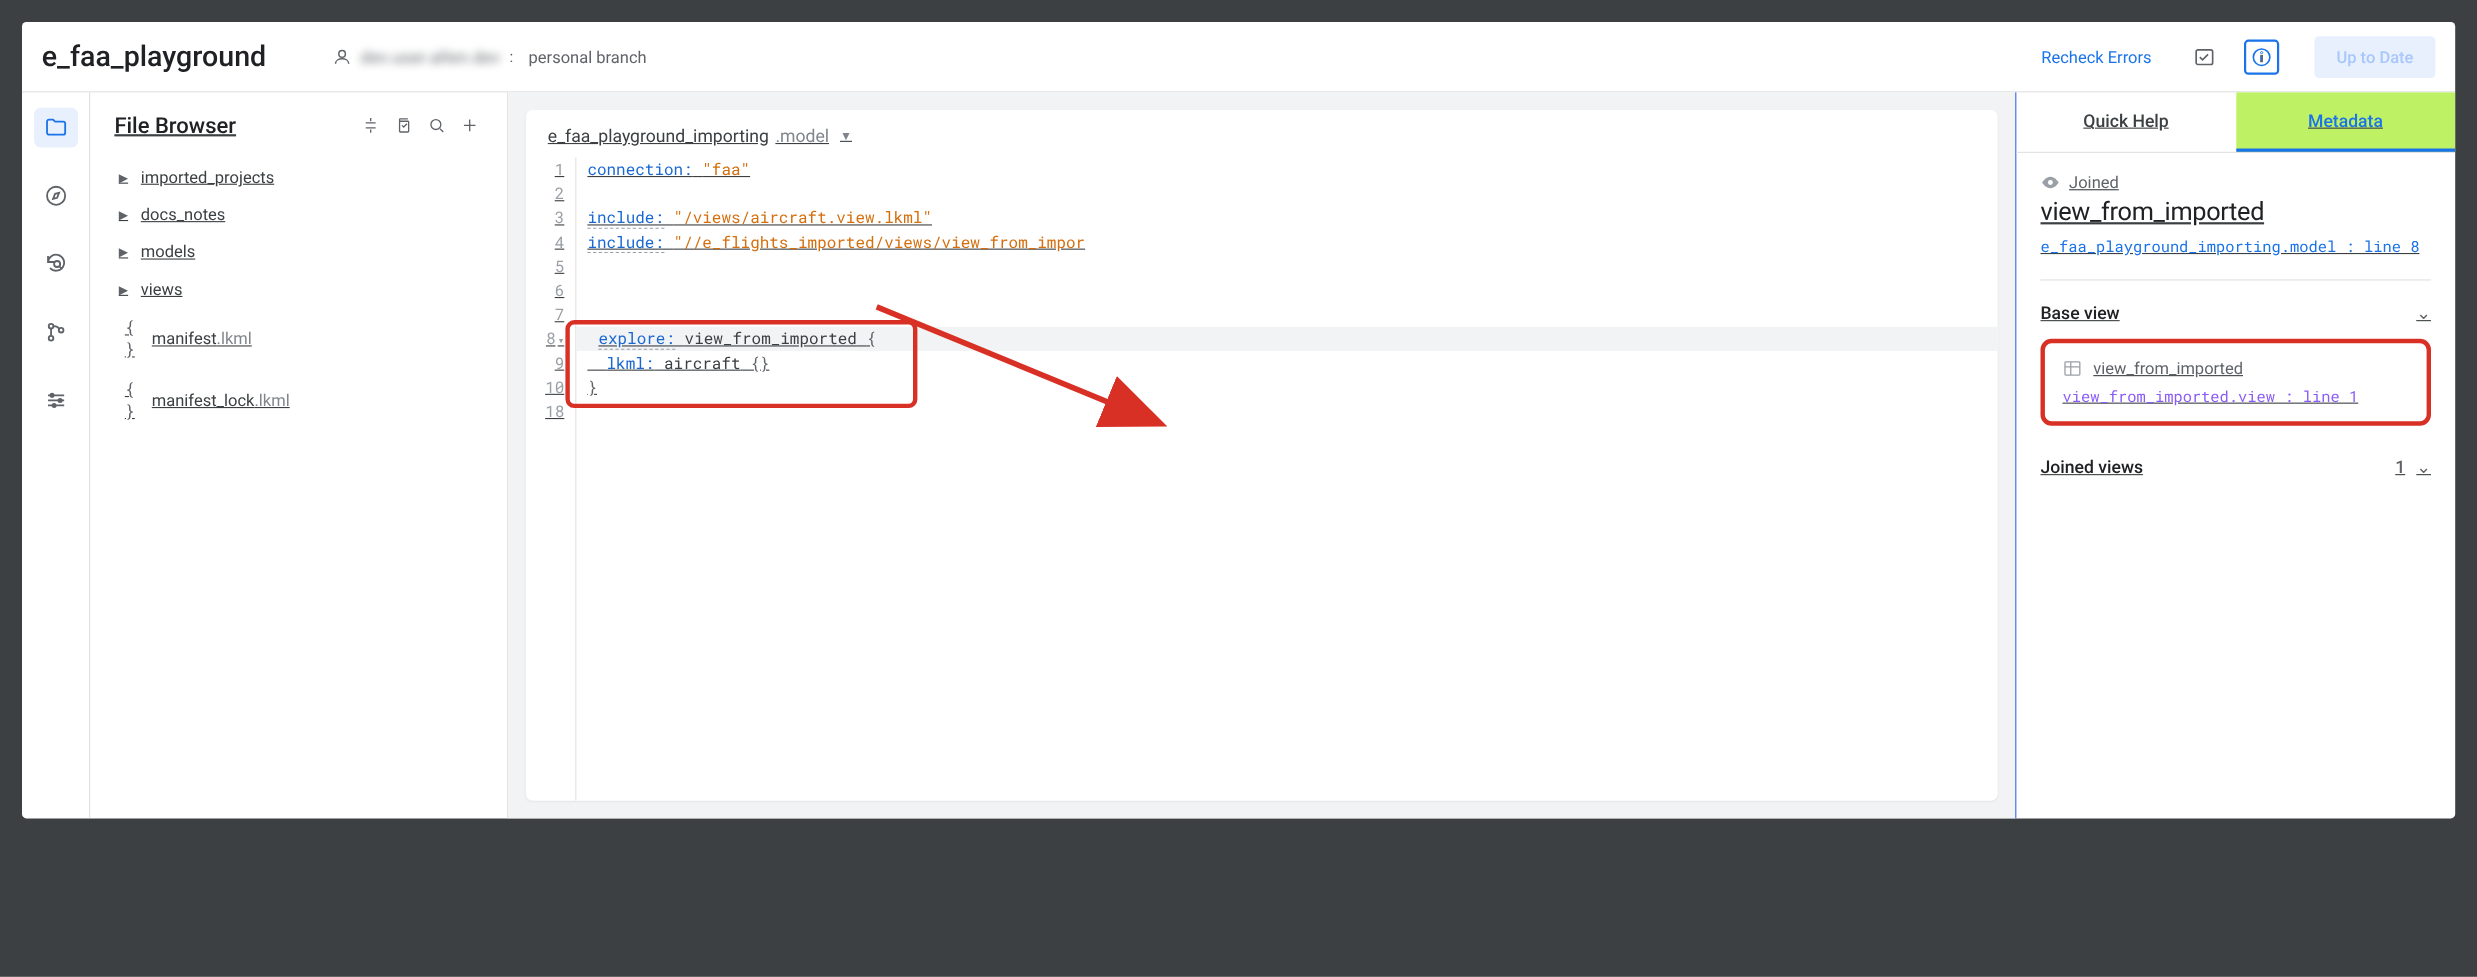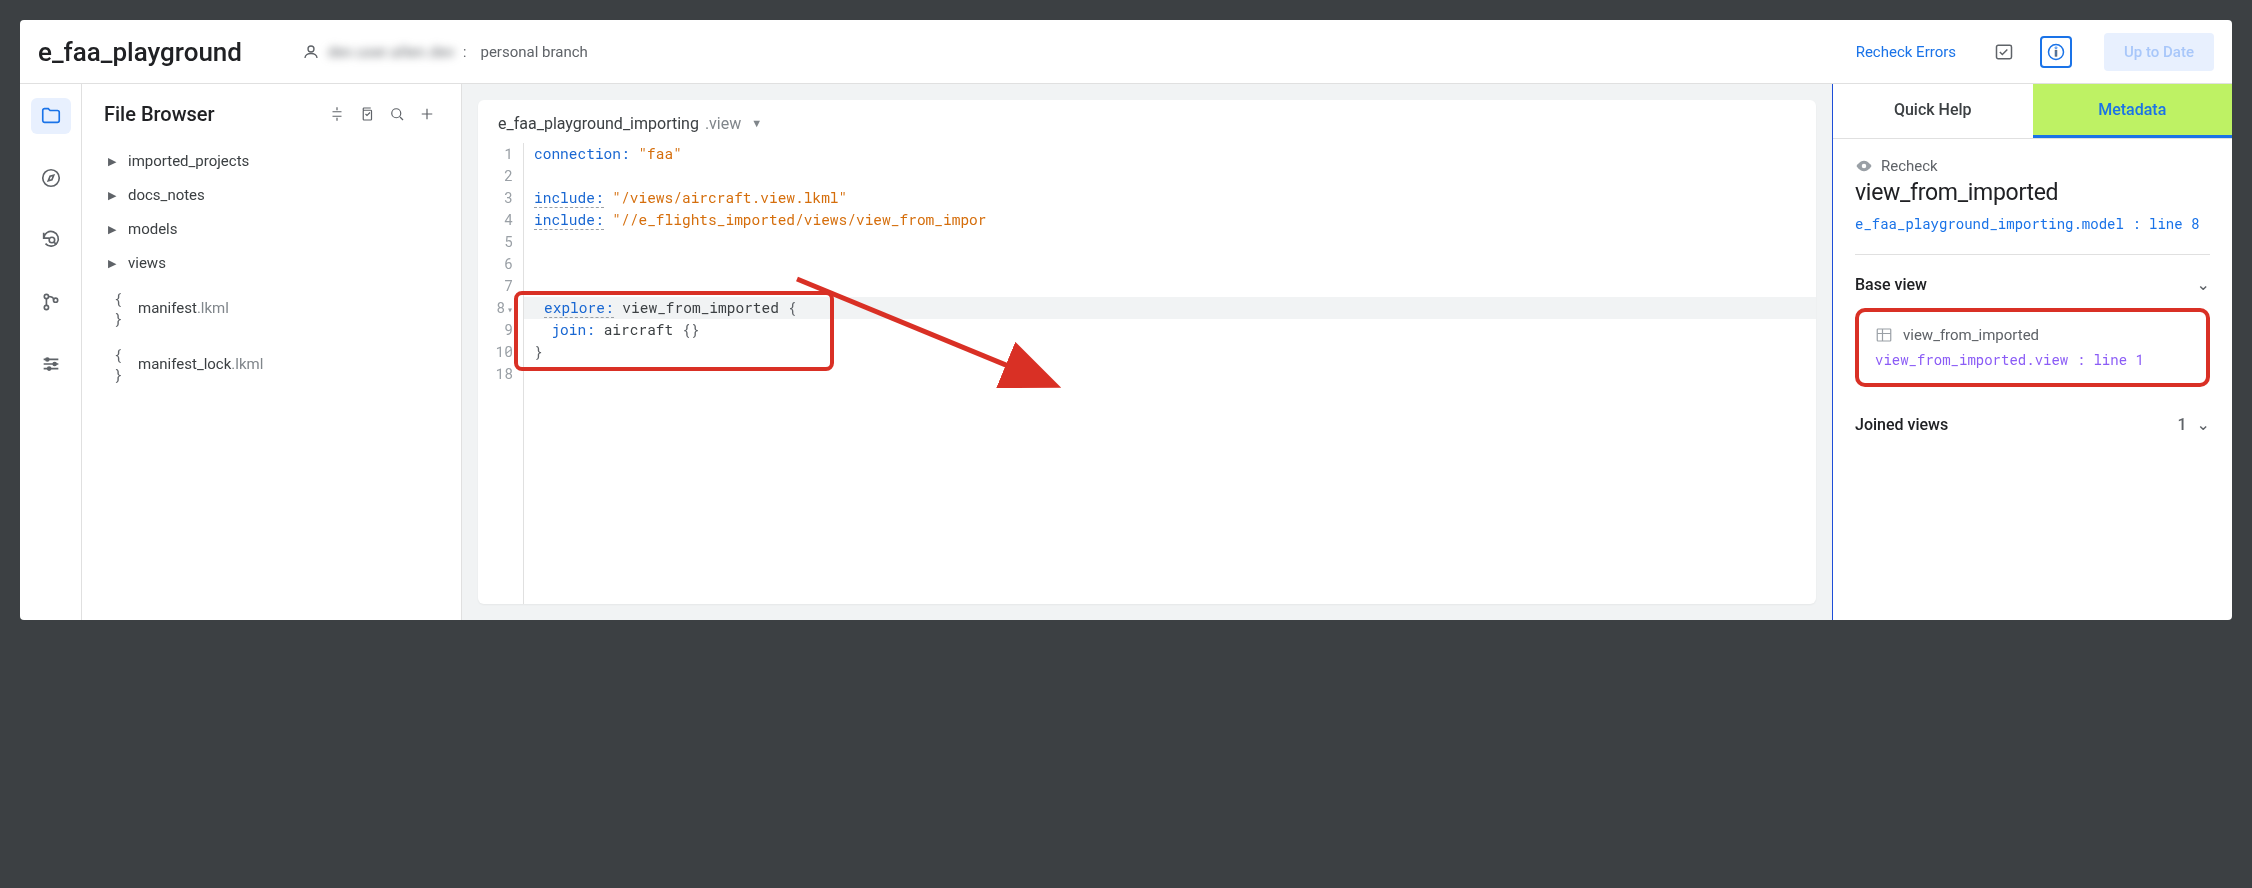--- a/index.html
+++ b/index.html
@@ -54,22 +54,23 @@
     padding: 10px 20px;
     border-radius: 4px;
     font-weight: 500;
     font-size: 15px;
     margin-left: 12px;
   }
 
   
   .body {
     display: flex;
-    height: 536px;
+    height: 660px;
     position: relative;
+    text-decoration: underline;
   }
 
   
   .left-rail {
     width: 62px;
     border-right: 1px solid #e0e0e0;
     display: flex;
     flex-direction: column;
     align-items: center;
     padding-top: 14px;
@@ -341,21 +342,21 @@
       <div class="tree-item">
         <span class="tree-braces">{ }</span>
         <span><span>manifest_lock</span><span class="tree-label-dim">.lkml</span></span>
       </div>
     </div>
 
     <div class="editor-panel">
       <div class="editor-card">
         <div class="editor-filename">
           <span class="fn-main">e_faa_playground_importing</span>
-            <span class="fn-ext">.view</span>
+            <span class="fn-ext">.model</span>
           <span class="caret-down">▼</span>
         </div>
         <div class="code-area">
           <div class="gutter">
             <div>1</div>
               <div>2</div>
               <div>3</div>
               <div>4</div>
               <div>5</div>
               <div>6</div>
@@ -367,21 +368,21 @@
           </div>
           <div class="code-lines">
             <div class="line"><span class="tok-key-plain">connection:</span> <span class="tok-str">"faa"</span></div>
             <div class="line"></div>
             <div class="line"><span class="tok-key">include:</span> <span class="tok-str">"/views/aircraft.view.lkml"</span></div>
             <div class="line"><span class="tok-key">include:</span> <span class="tok-str">"//e_flights_imported/views/view_from_impor</span></div>
             <div class="line"></div>
             <div class="line"></div>
             <div class="line"></div>
             <div class="line hl"><span class="tok-key">explore:</span> <span class="tok-ident">view_from_imported</span> <span class="tok-brace">{</span></div>
-            <div class="line">  <span class="tok-key-plain">join:</span> <span class="tok-ident">aircraft</span> <span class="tok-brace">{}</span></div>
+            <div class="line">  <span class="tok-key-plain">lkml:</span> <span class="tok-ident">aircraft</span> <span class="tok-brace">{}</span></div>
             <div class="line"><span class="tok-brace">}</span></div>
             <div class="line"></div>
 
             <div class="code-redbox" style="left:-10px; top:148px; width:320px; height:80px;"></div>
           </div>
         </div>
       </div>
 
       <svg class="arrow-svg" style="left:335px; top:192px; width:280px; height:130px;">
         <defs>
@@ -397,21 +398,21 @@
       <div class="meta-tabs">
         <div class="meta-tab inactive">Quick Help</div>
         <div class="meta-tab active">Metadata</div>
       </div>
       <div class="meta-body">
         <div class="meta-eyebrow">
           <svg viewBox="0 0 24 24">
               <path d="M2 12s4-7 10-7 10 7 10 7-4 7-10 7S2 12 2 12z" fill="#9aa0a6"></path>
               <circle cx="12" cy="12" r="3" fill="#fff"></circle>
             </svg>
-          <span>Recheck</span>
+          <span>Joined</span>
         </div>
         <div class="meta-title">view_from_imported</div>
         <div class="meta-link">e_faa_playground_importing.model : line 8</div>
 
         <div class="meta-divider"></div>
 
         <div class="meta-section-head">
           <span>Base view</span>
           <span class="spacer"></span>
           <span class="chev">⌄</span>

